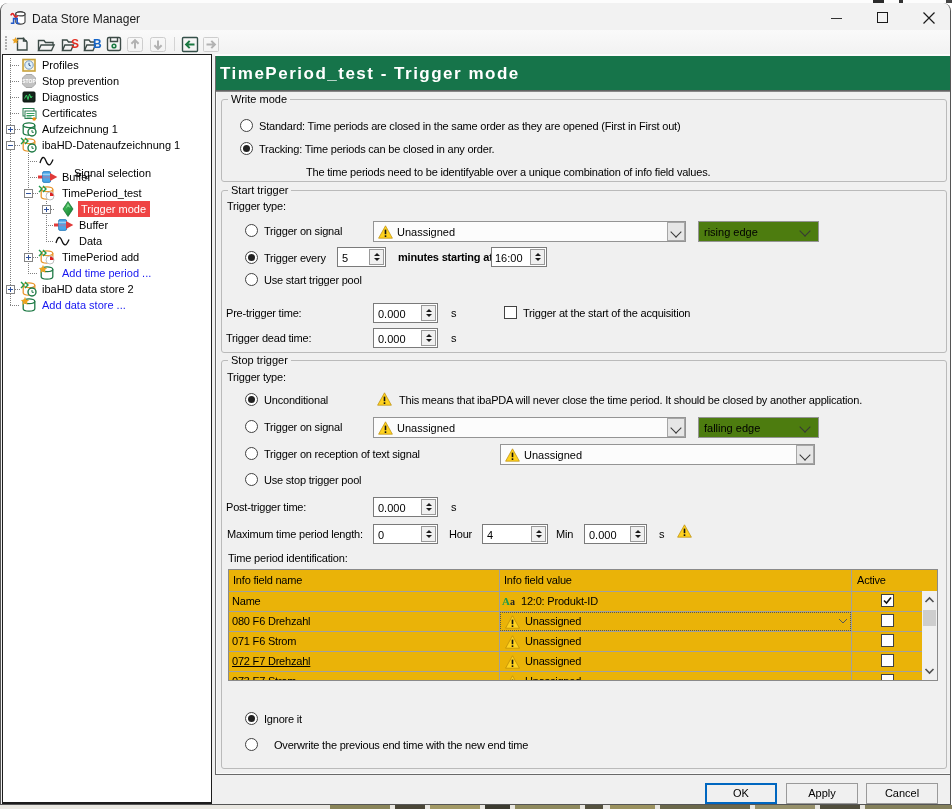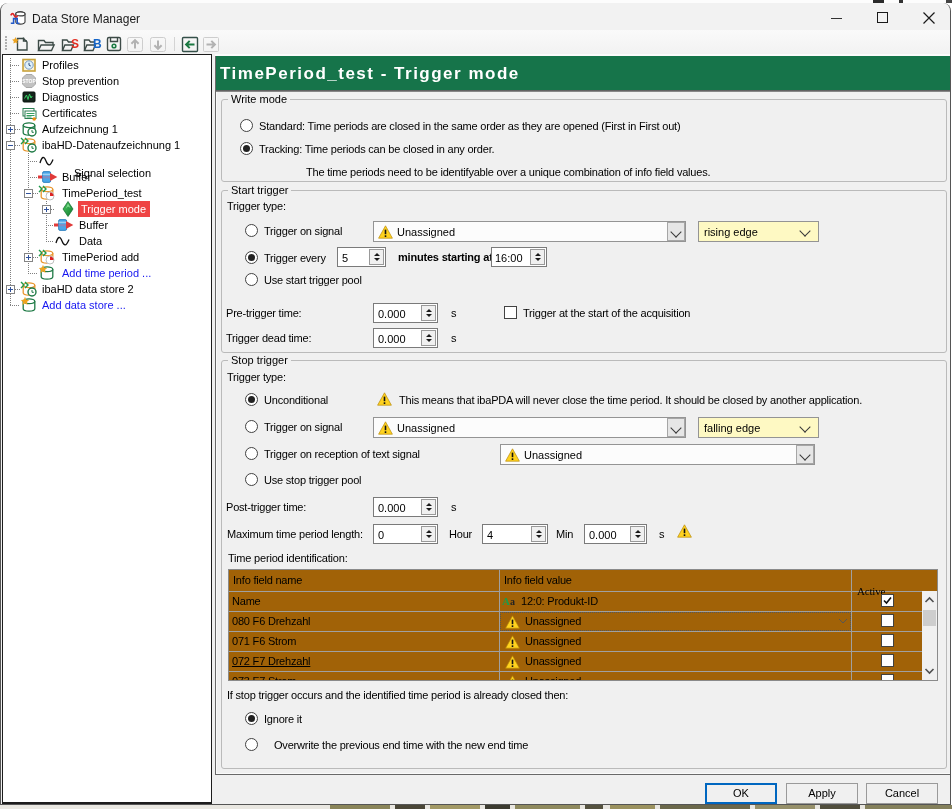--- a/index.html
+++ b/index.html
@@ -27,21 +27,21 @@
 .field .val { position:absolute; left:4px; top:4px; font-size:11px; }
 .spin { position:absolute; right:1px; top:1px; bottom:1px; width:15px; background:#f0f0f0; border:1px solid #999; }
 .spin::before { content:""; position:absolute; left:3.5px; top:3px; border:3px solid transparent; border-top:none; border-bottom:3.5px solid #1a1a1a; }
 .spin::after { content:""; position:absolute; left:3.5px; bottom:3px; border:3px solid transparent; border-bottom:none; border-top:3.5px solid #1a1a1a; }
 .combo { position:absolute; height:21px; background:#fcfcfc; border:1px solid #949494; }
 .combo .ctext { position:absolute; left:5px; top:4px; white-space:nowrap; }
 .combo .carr { position:absolute; right:0; top:0; width:18px; height:100%; background:#e6e6e6; border:1px solid #a6a6a6; }
 .combo .carr::after { content:""; position:absolute; left:3.5px; top:4.5px; width:7px; height:7px; border-left:1.6px solid #383838; border-bottom:1.6px solid #383838; transform:rotate(-45deg); }
 .combo.gray .carr { background:transparent; border:none; width:22px; }
 .combo.gray .carr::after { left:5px; }
-.combo.gray { background:#fef9c3; }
+.combo.gray { background:#4d7c0f; }
 .warn { position:absolute; width:15px; height:14px; }
 #btnrow .btn { position:absolute; height:21px; width:72px; background:#f0f0f0; border:1px solid #9a9a9a; text-align:center; line-height:19px; font-size:11px; }
 .vdot { position:absolute; width:1px; background-image:repeating-linear-gradient(to bottom,#7f7f7f 0 1px,transparent 1px 2px); }
 .hdot { position:absolute; height:1px; background-image:repeating-linear-gradient(to right,#7f7f7f 0 1px,transparent 1px 2px); }
 .ebox { position:absolute; width:9px; height:9px; background:#fff; border:1px solid #848484; }
 .ebox::before { content:""; position:absolute; left:1px; top:3px; width:5px; height:1px; background:#31529b; }
 .ebox.plus::after { content:""; position:absolute; left:3px; top:1px; width:1px; height:5px; background:#31529b; }
 .trow { position:absolute; white-space:nowrap; font-size:11px; line-height:14px; }
 </style>
 </head>
@@ -409,31 +409,31 @@
         </div>
       <div class="lbl" style="left:441px;top:437px;">s</div>
       <svg class="warn" style="left:459px;top:434px;" width="15" height="14" viewBox="0 0 15 14">
           <path d="M7.5 0.8 L14.4 13.2 H0.6 z" fill="#ffd21e" stroke="#b8890a" stroke-width="0.7"></path>
           <rect x="6.7" y="4.6" width="1.6" height="4.6" fill="#111"></rect>
           <rect x="6.7" y="10.3" width="1.6" height="1.7" fill="#111"></rect>
         </svg>
 
       <div class="lbl" style="left:10px;top:461px;">Time period identification:</div>
 
-      <div style="position:absolute;left:10px;top:479px;width:710px;height:112px;background:#a16207;border:1px solid #8a8a8a;overflow:hidden;">
+      <div style="position:absolute;left:10px;top:479px;width:710px;height:112px;background:#eab308;border:1px solid #8a8a8a;overflow:hidden;">
         <div style="position:absolute;left:270px;top:0;width:1px;height:110px;background:#a0a0a0;"></div>
         <div style="position:absolute;left:622px;top:0;width:1px;height:110px;background:#a0a0a0;"></div>
         <div style="position:absolute;left:0;top:21px;width:708px;height:1px;background:#a0a0a0;"></div>
         <div style="position:absolute;left:0;top:41px;width:693px;height:1px;background:#a0a0a0;"></div>
         <div style="position:absolute;left:0;top:61px;width:693px;height:1px;background:#a0a0a0;"></div>
         <div style="position:absolute;left:0;top:81px;width:693px;height:1px;background:#a0a0a0;"></div>
         <div style="position:absolute;left:0;top:101px;width:693px;height:1px;background:#a0a0a0;"></div>
         <div class="lbl" style="left:4px;top:3px;">Info field name</div>
         <div class="lbl" style="left:275px;top:3px;">Info field value</div>
-        <div class="lbl" style="left:628px;top:14px;font-family:Liberation Serif, serif;">Active</div>
+        <div class="lbl" style="left:628px;top:3px;">Active</div>
         <div class="lbl" style="left:3px;top:24px;">Name</div>
         <svg style="position:absolute;left:273px;top:25px;" width="16" height="12" viewBox="0 0 16 12">
             <text x="0" y="10" font-size="11" font-weight="bold" fill="#1e9a4a" font-family="Liberation Serif">A</text>
             <text x="8" y="10" font-size="10" font-weight="bold" fill="#222" font-family="Liberation Serif">a</text>
           </svg>
         <div class="lbl" style="left:292px;top:24px;">12:0: Produkt-ID</div>
         <div class="lbl" style="left:3px;top:44px;">080 F6 Drehzahl</div>
         <div class="lbl" style="left:3px;top:64px;">071 F6 Strom</div>
         <div class="lbl" style="left:3px;top:84px;text-decoration:underline;">072 F7 Drehzahl</div>
         <div class="lbl" style="left:3px;top:104px;">073 F7 Strom</div>
@@ -479,21 +479,20 @@
         <div style="position:absolute;left:693px;top:21px;width:15px;height:89px;background:#f0f0f0;"></div>
         <svg style="position:absolute;left:695px;top:26px;" width="11" height="8" viewBox="0 0 11 8">
             <path d="M1.5 6 L5.5 2 9.5 6" stroke="#505050" stroke-width="1.6" fill="none"></path>
           </svg>
         <div style="position:absolute;left:694px;top:40px;width:13px;height:16px;background:#cdcdcd;"></div>
         <svg style="position:absolute;left:695px;top:97px;" width="11" height="8" viewBox="0 0 11 8">
             <path d="M1.5 2 L5.5 6 9.5 2" stroke="#505050" stroke-width="1.6" fill="none"></path>
           </svg>
       </div>
 
-      <div class="lbl" style="left:9px;top:598px;">If stop trigger occurs and the identified time period is already closed then:</div>
       <div class="radio sel" style="left:27px;top:622px;"></div>
       <div class="lbl" style="left:46px;top:622px;">Ignore it</div>
       <div class="radio" style="left:27px;top:648px;"></div>
       <div class="lbl" style="left:56px;top:648px;">Overwrite the previous end time with the new end time</div>
     </div>
     <div id="btnrow">
       <div class="btn" style="left:489px;top:729px;border:2px solid #0067c0;line-height:17px;">OK</div>
       <div class="btn" style="left:570px;top:729px;">Apply</div>
       <div class="btn" style="left:650px;top:729px;">Cancel</div>
     </div>

